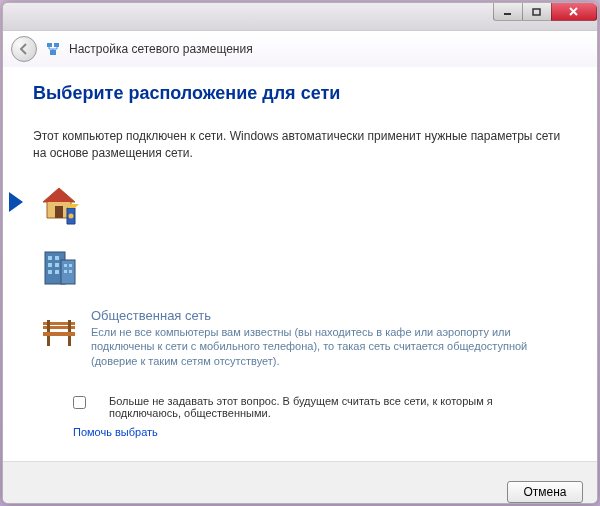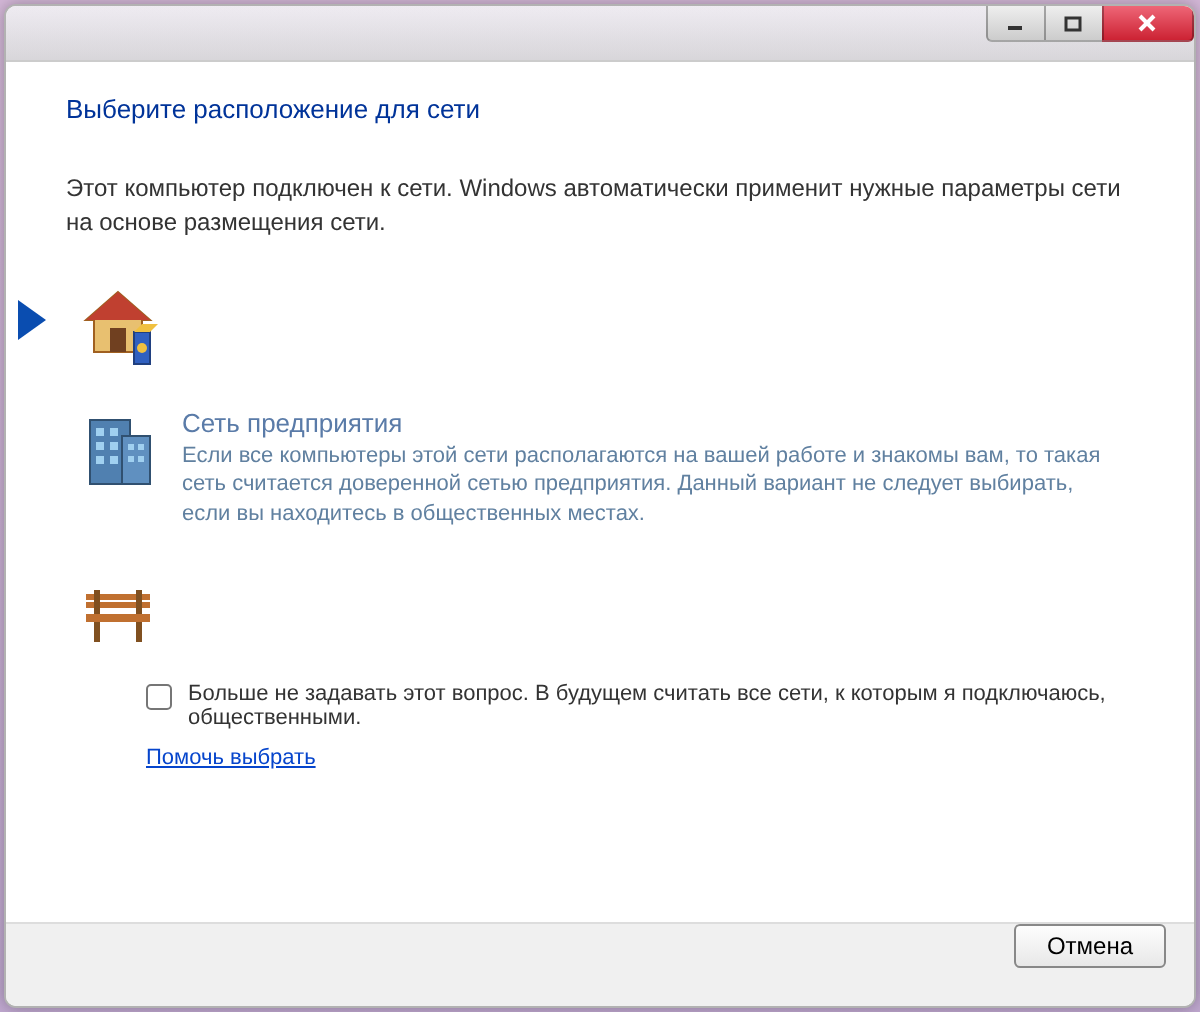--- a/index.html
+++ b/index.html
@@ -94,22 +94,22 @@
     }
     .nav-title { color: #333; font-size: 12px; }
     .content {
       flex: 1;
       background: #fff;
       padding: 16px 30px 8px 30px;
       overflow: hidden;
     }
     .heading {
       color: #003399;
-      font-size: 13px;
-      font-weight: normal;
+      font-size: 18px;
+      font-weight: bold;
       margin-bottom: 4px;
     }
     .intro {
       color: #333;
       font-size: 12px;
       line-height: 1.4;
       margin-bottom: 16px;
       margin-top: 24px;
     }
     .option {
@@ -148,39 +148,38 @@
     .option:not(.selected) .opt-title { color: #5a7ba8; }
     .opt-desc {
       color: #003060;
       font-size: 11px;
       line-height: 1.35;
     }
     .option:not(.selected) .opt-desc { color: #6080a0; }
     .checkbox-row {
       display: flex;
       align-items: flex-start;
-      gap: 8px;
-      margin: 8px 0 6px 40px;
+      gap: 23px;
+      margin: 20px 0 6px 40px;
       font-size: 11px;
       color: #333;
     }
     .checkbox-row input { margin-top: 1px; }
     .help-link {
       color: #0645cc;
-      text-decoration: underline;
       font-size: 11px;
       margin-left: 40px;
       cursor: pointer;
     }
     .footer {
       height: 42px;
       background: #f0f0f0;
       border-top: 1px solid #ddd;
       display: flex;
-      align-items: flex-start;
+      align-items: flex-end;
       justify-content: flex-end;
       padding: 0 14px;
     }
     .btn {
       min-width: 76px;
       height: 22px;
       background: linear-gradient(to bottom, #fdfdfd, #e8e8e8);
       border: 1px solid #888;
       border-radius: 3px;
       font-size: 12px;
@@ -207,20 +206,39 @@
         </div>
       <div class="win-btn win-close">
           <svg width="12" height="10">
             <line x1="2" y1="1" x2="9" y2="8" stroke="#fff" stroke-width="2"></line>
             <line x1="9" y1="1" x2="2" y2="8" stroke="#fff" stroke-width="2"></line>
           </svg>
         </div>
     </div>
   </div>
 
+  <div class="nav-area">
+    <div class="back-btn">
+      <svg width="14" height="14">
+          <path d="M9 2 L4 7 L9 12" fill="none" stroke="#888" stroke-width="2"></path>
+        </svg>
+    </div>
+    <div class="nav-icon">
+      <svg width="16" height="16">
+          <rect x="2" y="2" width="5" height="4" fill="#4a90d9"></rect>
+          <rect x="9" y="2" width="5" height="4" fill="#4a90d9"></rect>
+          <rect x="5" y="9" width="6" height="5" fill="#4a90d9"></rect>
+          <line x1="4" y1="6" x2="4" y2="8" stroke="#4a90d9"></line>
+          <line x1="12" y1="6" x2="12" y2="8" stroke="#4a90d9"></line>
+          <line x1="4" y1="8" x2="12" y2="8" stroke="#4a90d9"></line>
+          <line x1="8" y1="8" x2="8" y2="9" stroke="#4a90d9"></line>
+        </svg>
+    </div>
+    <span class="nav-title">Настройка сетевого размещения</span>
+  </div>
 
   <div class="content">
     <h1 class="heading">Выберите расположение для сети</h1>
     <p class="intro">Этот компьютер подключен к сети. Windows автоматически применит нужные параметры сети на основе размещения сети.</p>
 
     <div class="option selected">
       <div class="opt-icon">
         <svg width="44" height="44" viewBox="0 0 44 44">
           <polygon points="22,4 6,18 10,18 10,34 34,34 34,18 38,18" fill="#e8c070" stroke="#a06020" stroke-width="1"></polygon>
           <polygon points="22,4 6,18 38,18" fill="#c04030"></polygon>
@@ -244,38 +262,38 @@
           <rect x="11" y="17" width="4" height="4" fill="#a0d0f0"></rect>
             <rect x="18" y="17" width="4" height="4" fill="#a0d0f0"></rect>
           <rect x="11" y="24" width="4" height="4" fill="#a0d0f0"></rect>
             <rect x="18" y="24" width="4" height="4" fill="#a0d0f0"></rect>
           <rect x="27" y="18" width="3" height="3" fill="#a0d0f0"></rect>
             <rect x="32" y="18" width="3" height="3" fill="#a0d0f0"></rect>
           <rect x="27" y="24" width="3" height="3" fill="#a0d0f0"></rect>
             <rect x="32" y="24" width="3" height="3" fill="#a0d0f0"></rect>
         </svg>
       </div>
-      <div class="opt-text">
-        <div class="opt-title">Сеть предприятия</div>
-        <div class="opt-desc">Если все компьютеры этой сети располагаются на вашей работе и знакомы вам, то такая сеть считается доверенной сетью предприятия. Данный вариант не следует выбирать, если вы находитесь в общественных местах.</div>
-      </div>
     </div>
 
     <div class="option">
       <div class="opt-icon">
         <svg width="44" height="44" viewBox="0 0 44 44">
           <rect x="6" y="14" width="32" height="3" fill="#c07030"></rect>
           <rect x="6" y="18" width="32" height="3" fill="#c07030"></rect>
           <rect x="6" y="24" width="32" height="4" fill="#c07030"></rect>
           <rect x="10" y="28" width="3" height="10" fill="#805020"></rect>
           <rect x="31" y="28" width="3" height="10" fill="#805020"></rect>
           <rect x="10" y="12" width="3" height="12" fill="#805020"></rect>
           <rect x="31" y="12" width="3" height="12" fill="#805020"></rect>
         </svg>
       </div>
+      <div class="opt-text">
+        <div class="opt-title">Общественная сеть</div>
+        <div class="opt-desc">Если не все компьютеры вам известны (вы находитесь в кафе или аэропорту или подключены к сети с мобильного телефона), то такая сеть считается общедоступной (доверие к таким сетям отсутствует).</div>
+      </div>
     </div>
 
     <label class="checkbox-row">
       <input type="checkbox" style="">
       <span>Больше не задавать этот вопрос. В будущем считать все сети, к которым я подключаюсь, общественными.</span>
     </label>
 
     <a class="help-link">Помочь выбрать</a>
   </div>
 

